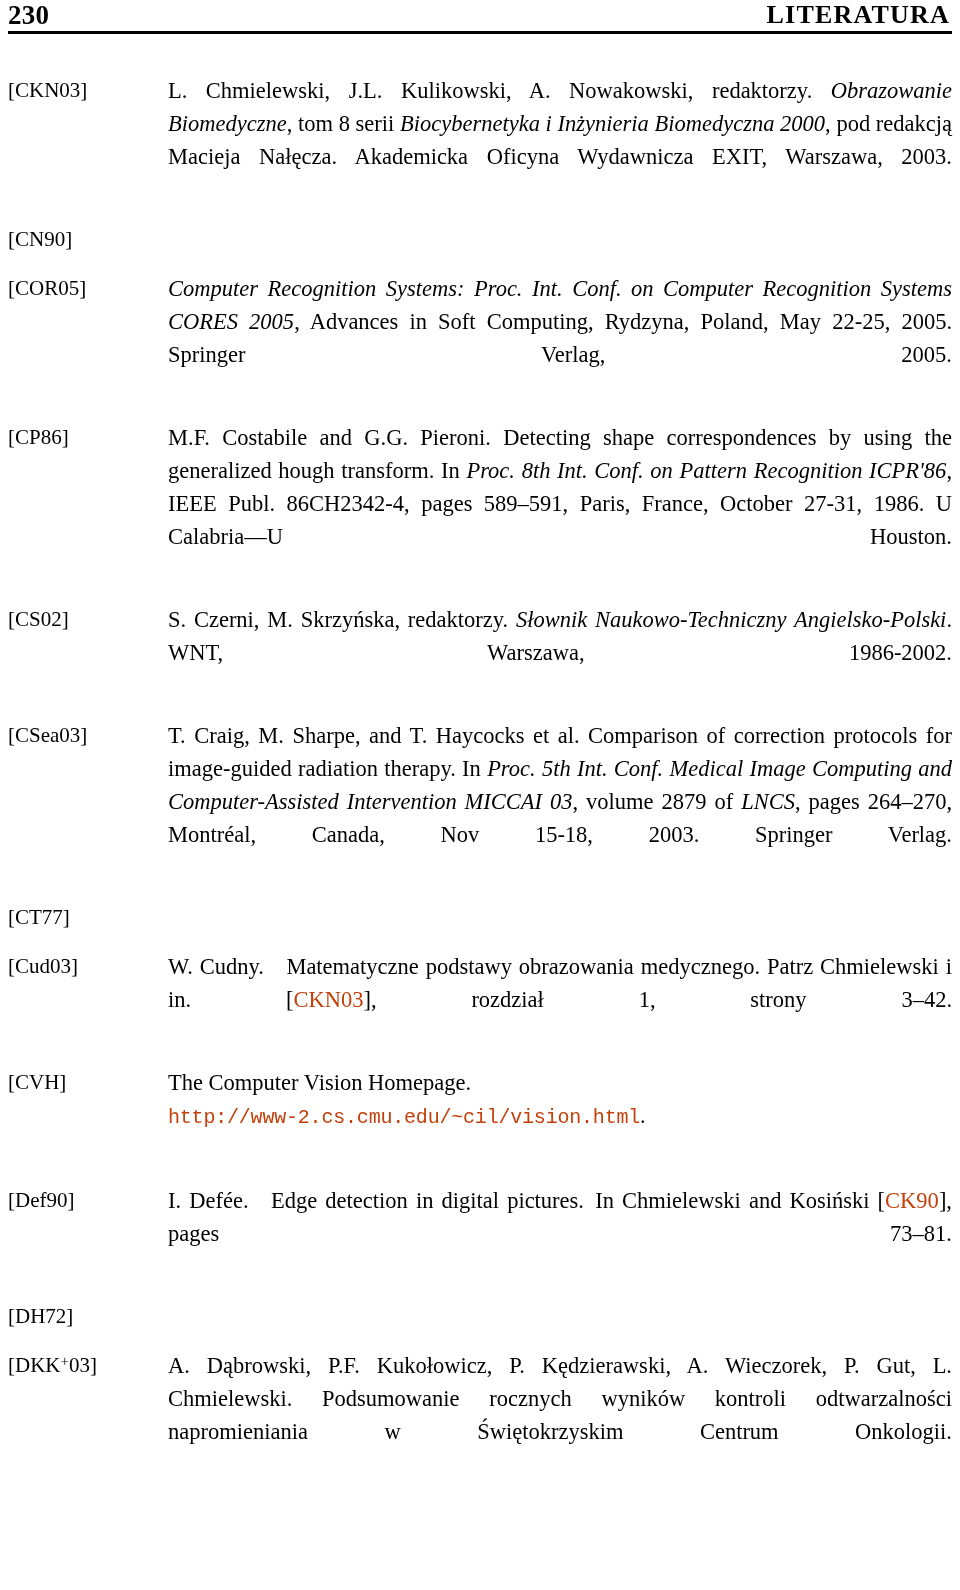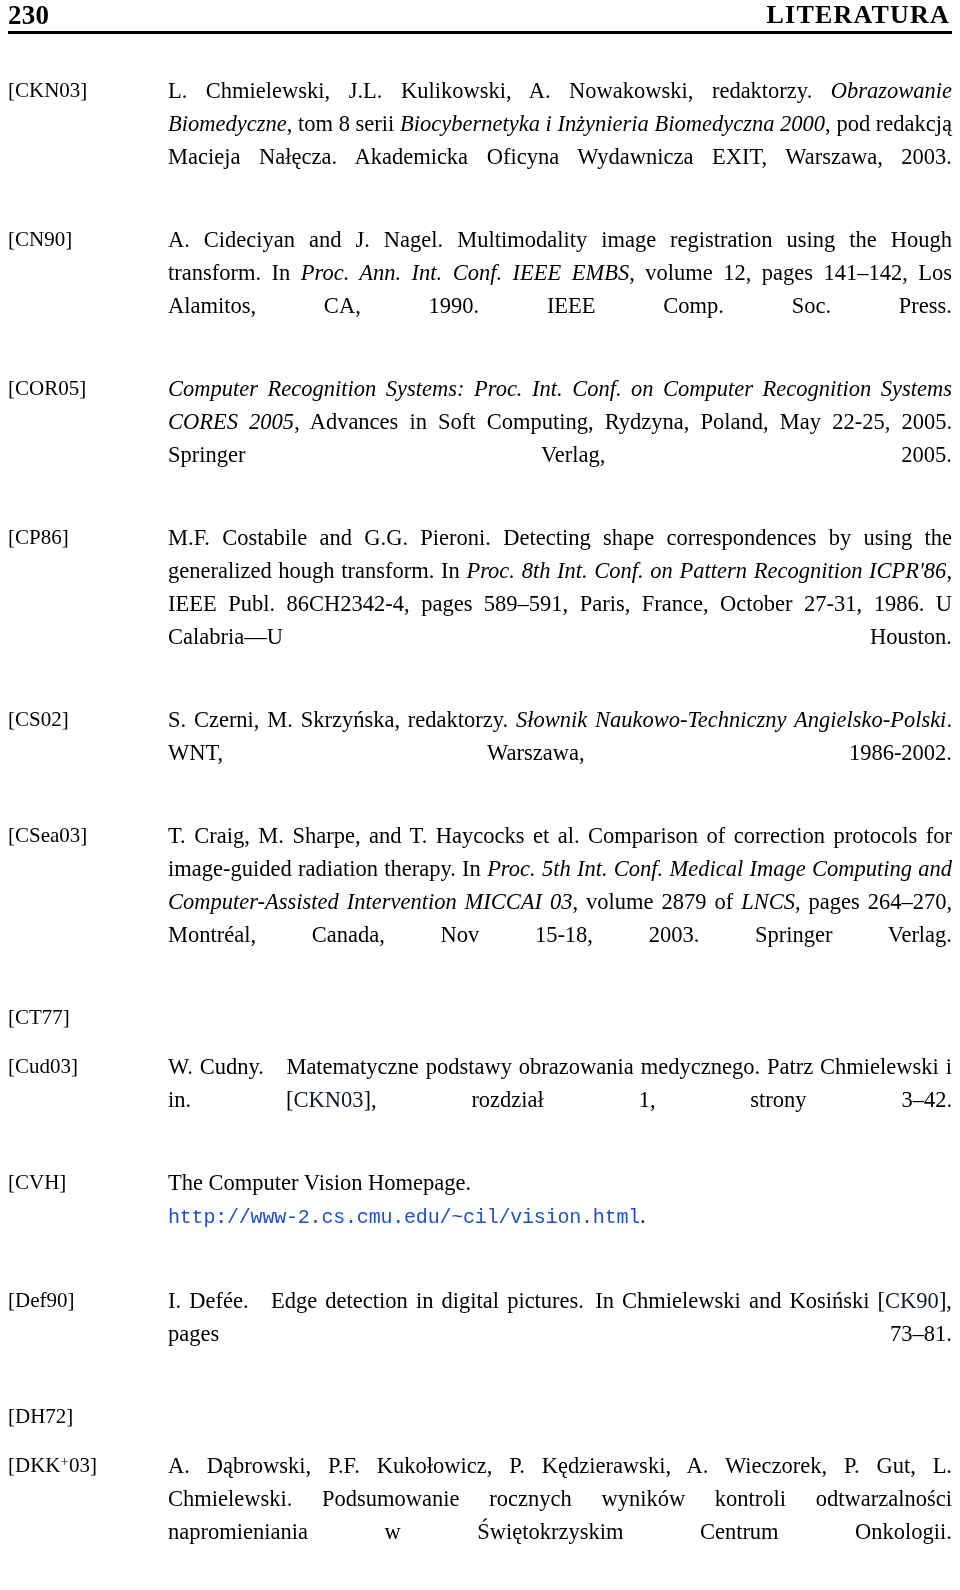--- a/index.html
+++ b/index.html
@@ -101,26 +101,26 @@
   
   .entry-text::after {
     content: "";
     display: inline-block;
     width: 100%;
   }
 
   i, .ital { font-style: italic; }
 
   .cite-link {
-    color: #0f172a;
+    color: #c2410c;
     font-style: normal;
   }
   .url-link {
     font-family: "Liberation Mono", "DejaVu Sans Mono", monospace;
-    color: #1d4ed8;
+    color: #c2410c;
     font-size: 20px;
     letter-spacing: -0.2px;
   }
 </style>
 </head>
 <body>
 
 <div class="page">
 
   <div class="header">
@@ -129,21 +129,20 @@
   </div>
   <div class="header-rule"></div>
 
   <div class="biblio">
       <div class="entry">
         <div class="entry-label">[CKN03]</div>
         <div class="entry-text"><span>L. Chmielewski, J.L. Kulikowski, A. Nowakowski, redaktorzy. </span><i>Obrazowanie Biomedyczne</i><span>, tom 8 serii </span><i>Biocybernetyka i Inżynieria Biomedyczna 2000</i><span>, pod redakcją Macieja Nałęcza. Akademicka Oficyna Wydawnicza EXIT, Warszawa, 2003.</span></div>
       </div>
       <div class="entry">
         <div class="entry-label">[CN90]</div>
-        <div class="entry-text"><span>A. Cideciyan and J. Nagel. Multimodality image registration using the Hough transform. In </span><i>Proc. Ann. Int. Conf. IEEE EMBS</i><span>, volume 12, pages 141–142, Los Alamitos, CA, 1990. IEEE Comp. Soc. Press.</span></div>
       </div>
       <div class="entry">
         <div class="entry-label">[COR05]</div>
         <div class="entry-text"><i>Computer Recognition Systems: Proc. Int. Conf. on Computer Recognition Systems CORES 2005</i><span>, Advances in Soft Computing, Rydzyna, Poland, May 22-25, 2005. Springer Verlag, 2005.</span></div>
       </div>
       <div class="entry">
         <div class="entry-label">[CP86]</div>
         <div class="entry-text"><span>M.F. Costabile and G.G. Pieroni. Detecting shape correspondences by using the generalized hough transform. In </span><i>Proc. 8th Int. Conf. on Pattern Recognition ICPR'86</i><span>, IEEE Publ. 86CH2342-4, pages 589–591, Paris, France, October 27-31, 1986. U Calabria—U Houston.</span></div>
       </div>
       <div class="entry">

